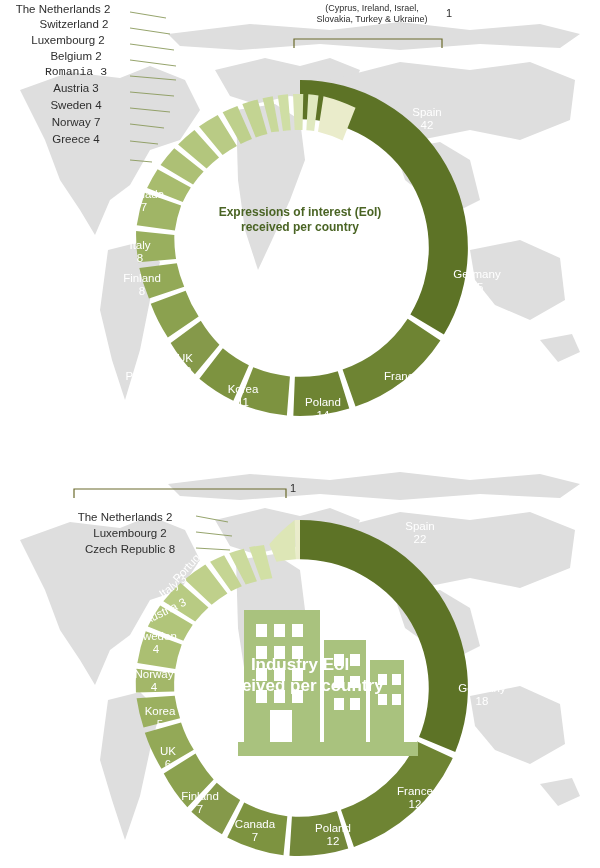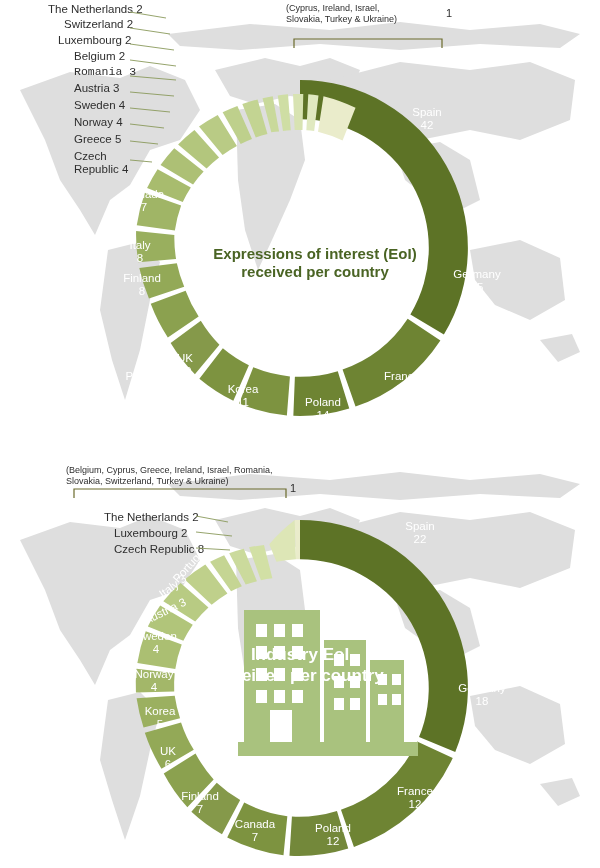--- a/index.html
+++ b/index.html
@@ -20,40 +20,40 @@
   .chart-wrap{position:absolute;left:0;top:0;width:600px;height:100%;}
   .chart-wrap svg{position:absolute;left:0;top:0;}
 
   .center-title{
     position:absolute;
     text-align:center;
     color:#4a6424;
     font-weight:bold;
     line-height:1.22;
   }
-  #title-top{left:165px;top:205px;width:300px;font-size:15px;margin-top:40px;}
+  #title-top{left:150px;top:205px;width:300px;font-size:12px;}
   #title-bottom{left:160px;top:655px;width:280px;font-size:17px;color:#ffffff;}
 
   .lbl{
     position:absolute;
     font-size:11.5px;
     color:#2e2e2e;
     white-space:nowrap;
     line-height:1.12;
   }
   .lbl.white{color:#ffffff;}
-  .lbl.r{text-align:left;margin-left:48px;}
+  .lbl.r{text-align:center;}
   .lbl.c{text-align:center;}
   .lbl.rot{transform-origin:50% 50%;}
 
   .bracket-note{
     position:absolute;
     font-size:9px;
     color:#2e2e2e;
-    text-align:left;
+    text-align:center;
     line-height:1.2;
     white-space:pre-line;
   }
   .bracket-num{position:absolute;font-size:11px;color:#2e2e2e;}
 
   .building{position:absolute;}
 </style>
 </head>
 <body>
 
@@ -140,23 +140,22 @@
   <div class="lbl white c" style="left:442px;top:268px;width:70px;">Germany<br>25</div>
   <div class="lbl white c" style="left:367px;top:370px;width:70px;">France<br>17</div>
   <div class="lbl white c" style="left:288px;top:396px;width:70px;">Poland<br>14</div>
   <div class="lbl white c" style="left:208px;top:383px;width:70px;">Korea<br>11</div>
   <div class="lbl white c" style="left:155px;top:352px;width:60px;">UK<br>10</div>
   <div class="lbl white c" style="left:113px;top:322px;width:68px;margin-top:48px;">Portugal<br>9</div>
   <div class="lbl white c" style="left:110px;top:272px;width:64px;">Finland<br>8</div>
   <div class="lbl white c" style="left:112px;top:239px;width:56px;">Italy<br>8</div>
   <div class="lbl white c" style="left:112px;top:188px;width:64px;">Canada<br>7</div>
 
-  <div class="lbl r" style="left:26px;top:150px;width:100px;">Czech<br>Republic 4</div>
-  <div class="lbl r" style="left:26px;top:133px;width:100px;">Greece 5</div>
-  <div class="lbl r" style="left:26px;top:116px;width:100px;">Norway 4</div>
+  <div class="lbl r" style="left:26px;top:133px;width:100px;">Greece 4</div>
+  <div class="lbl r" style="left:26px;top:116px;width:100px;">Norway 7</div>
   <div class="lbl r" style="left:26px;top:99px;width:100px;">Sweden 4</div>
   <div class="lbl r" style="left:26px;top:82px;width:100px;">Austria 3</div>
   <div class="lbl r" style="left:26px;top:66px;width:100px;font-family:Liberation Mono, monospace;">Romania 3</div>
   <div class="lbl r" style="left:26px;top:50px;width:100px;">Belgium 2</div>
   <div class="lbl r" style="left:10px;top:34px;width:116px;">Luxembourg 2</div>
   <div class="lbl r" style="left:16px;top:18px;width:116px;">Switzerland 2</div>
   <div class="lbl r" style="left:0px;top:3px;width:126px;">The Netherlands 2</div>
 
   <svg style="position:absolute;left:126px;top:0px;" width="80" height="180">
     <g stroke="#8a9a5b" stroke-width="0.9" fill="none">
@@ -265,25 +264,23 @@
         <rect x="154" y="92" width="9" height="11"></rect>
       <rect x="140" y="112" width="9" height="11"></rect>
         <rect x="154" y="112" width="9" height="11"></rect>
       <rect x="32" y="128" width="22" height="32"></rect>
     </g>
   </svg>
 
   <svg style="position:absolute;left:72px;top:46px;" width="222" height="14">
     <path d="M2 12 L2 3 L214 3 L214 12" fill="none" stroke="#6b6b2c" stroke-width="1.2"></path>
   </svg>
-  <div class="bracket-note" style="left:66px;top:25px;width:236px;">(Belgium, Cyprus, Greece, Ireland, Israel, Romania,
-Slovakia, Switzerland, Turkey &amp; Ukraine)</div>
   <div class="bracket-num" style="left:290px;top:42px;">1</div>
 
-  <div class="center-title" id="title-bottom" style="top:205px;">
+  <div class="center-title" id="title-bottom" style="top:215px;">
     <div>Industry EoI</div>
     <div>received per country</div>
   </div>
 
   <div class="lbl white c" style="left:385px;top:80px;width:70px;">Spain<br>22</div>
   <div class="lbl white c" style="left:447px;top:242px;width:70px;">Germany<br>18</div>
   <div class="lbl white c" style="left:380px;top:345px;width:70px;">France<br>12</div>
   <div class="lbl white c" style="left:298px;top:382px;width:70px;">Poland<br>12</div>
   <div class="lbl white c" style="left:220px;top:378px;width:70px;">Canada<br>7</div>
   <div class="lbl white c" style="left:165px;top:350px;width:70px;">Finland<br>7</div>

